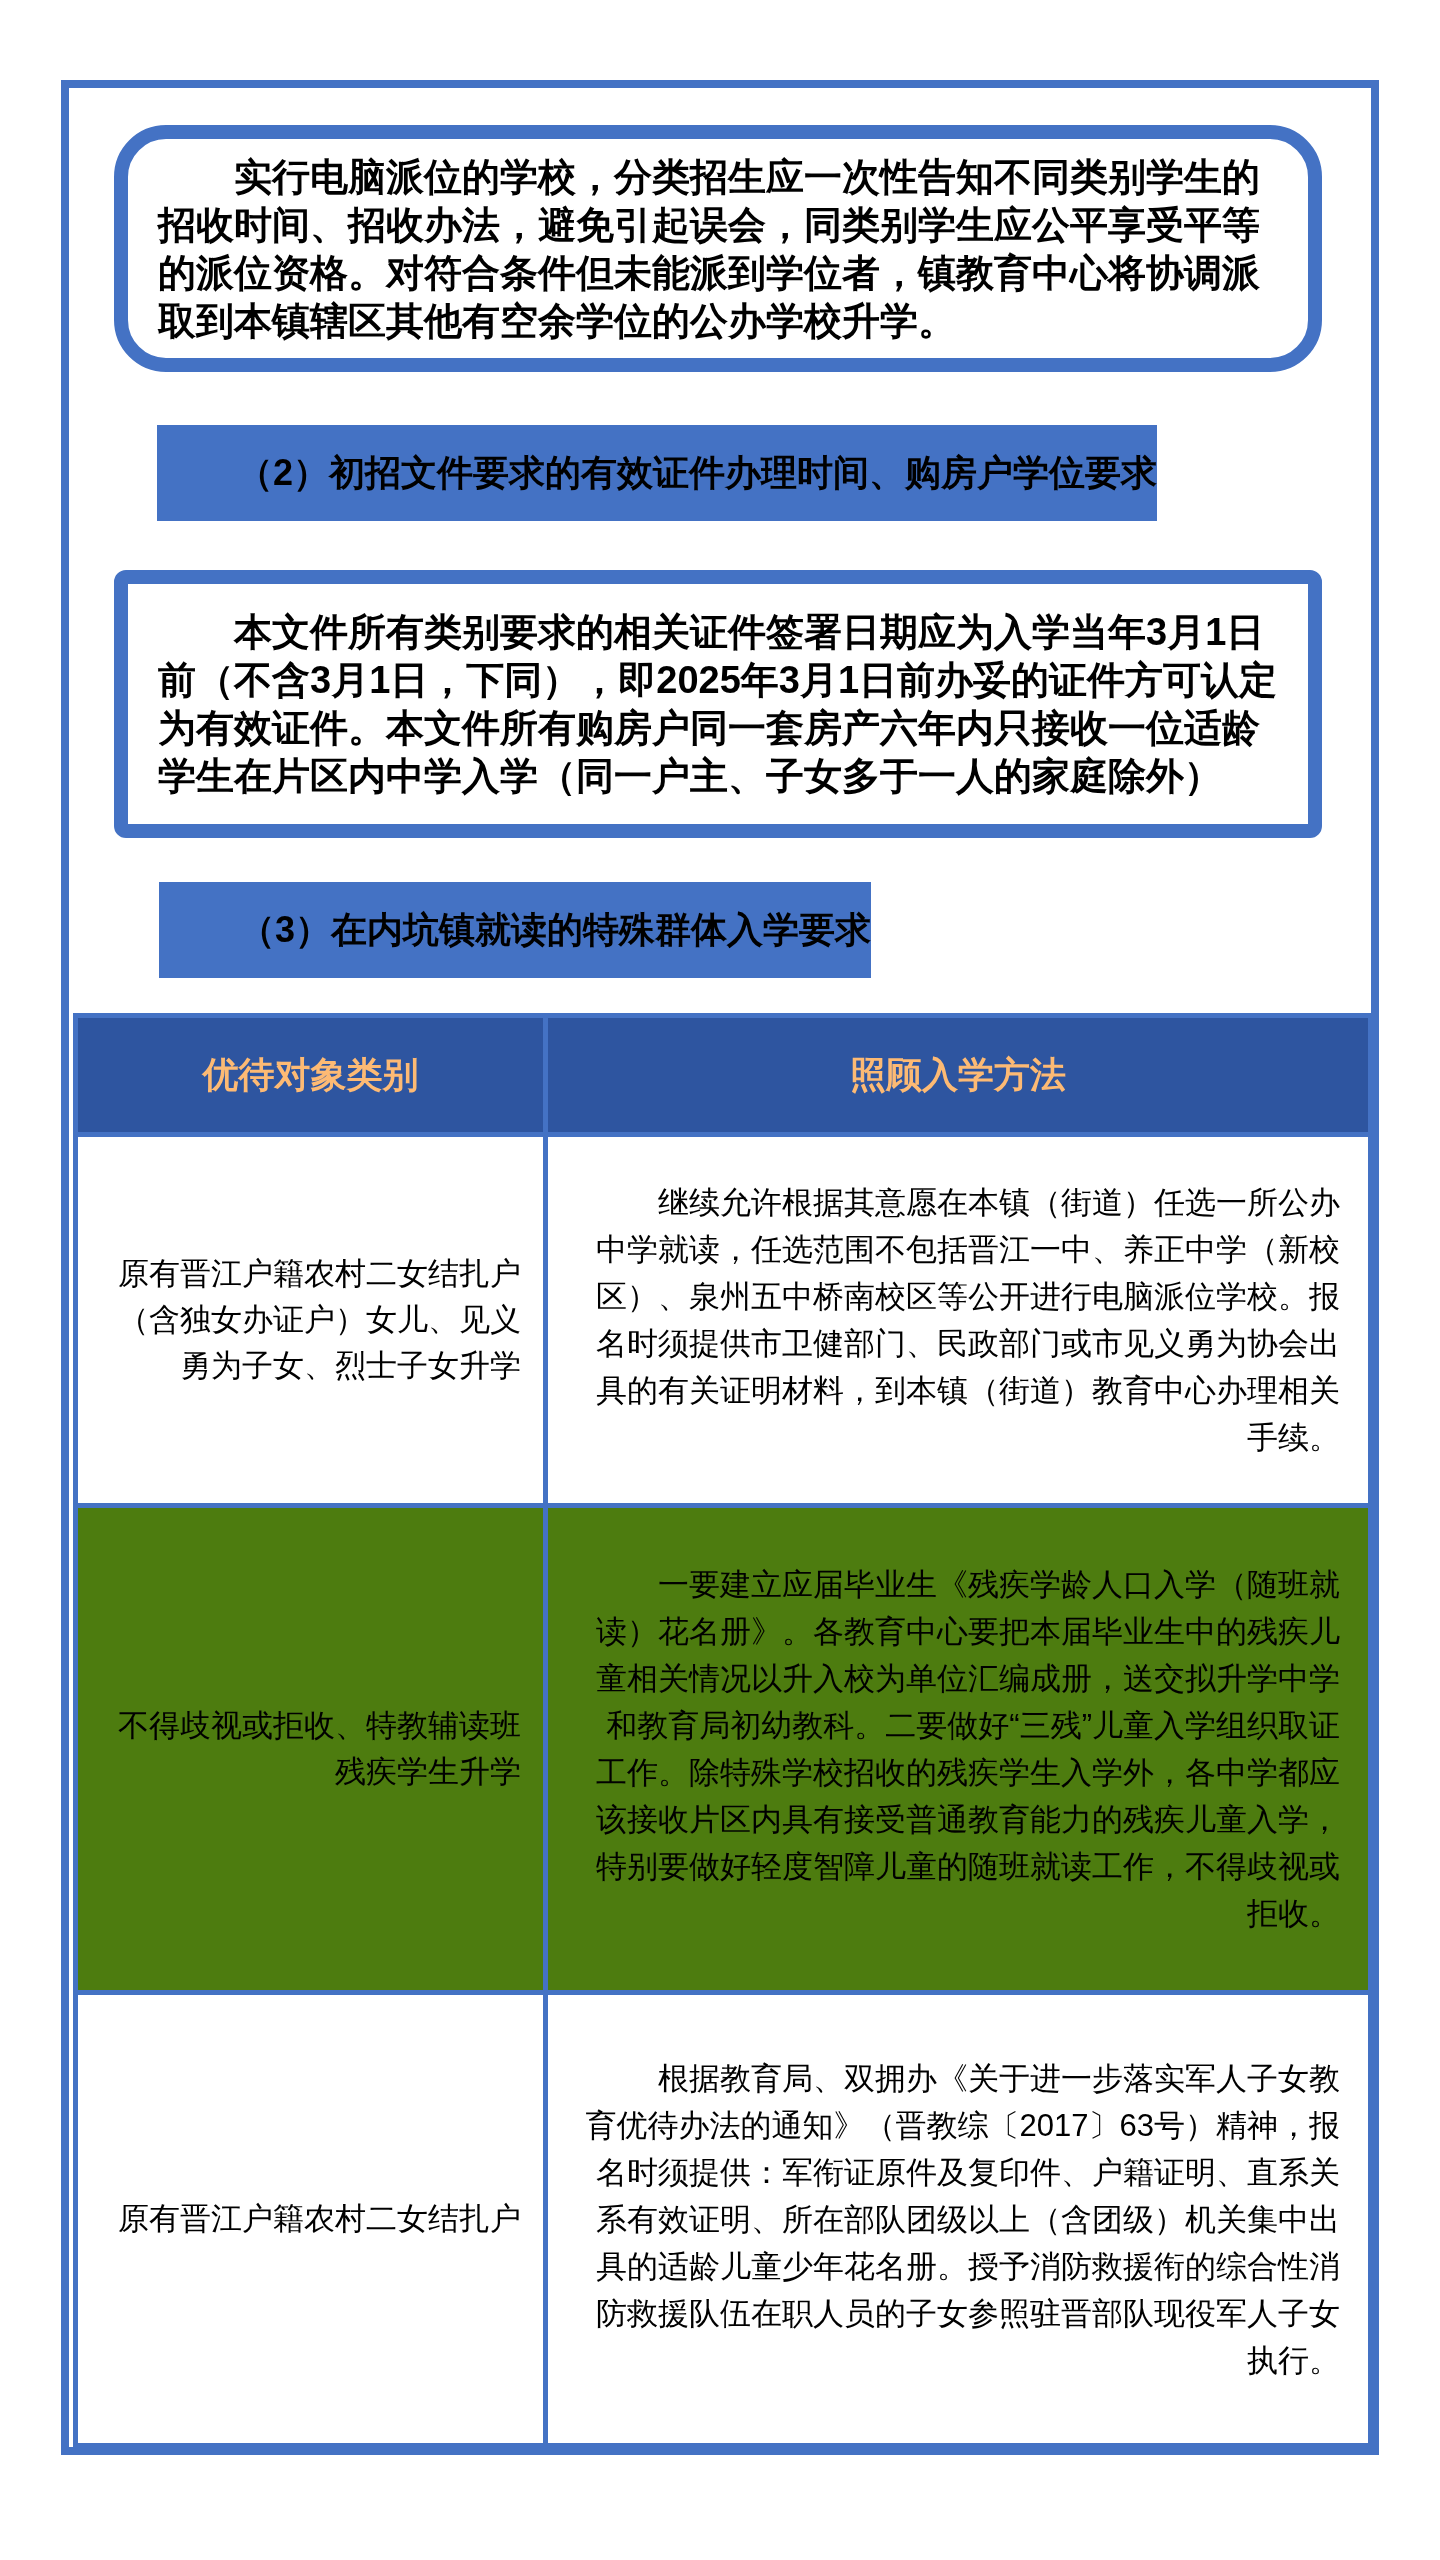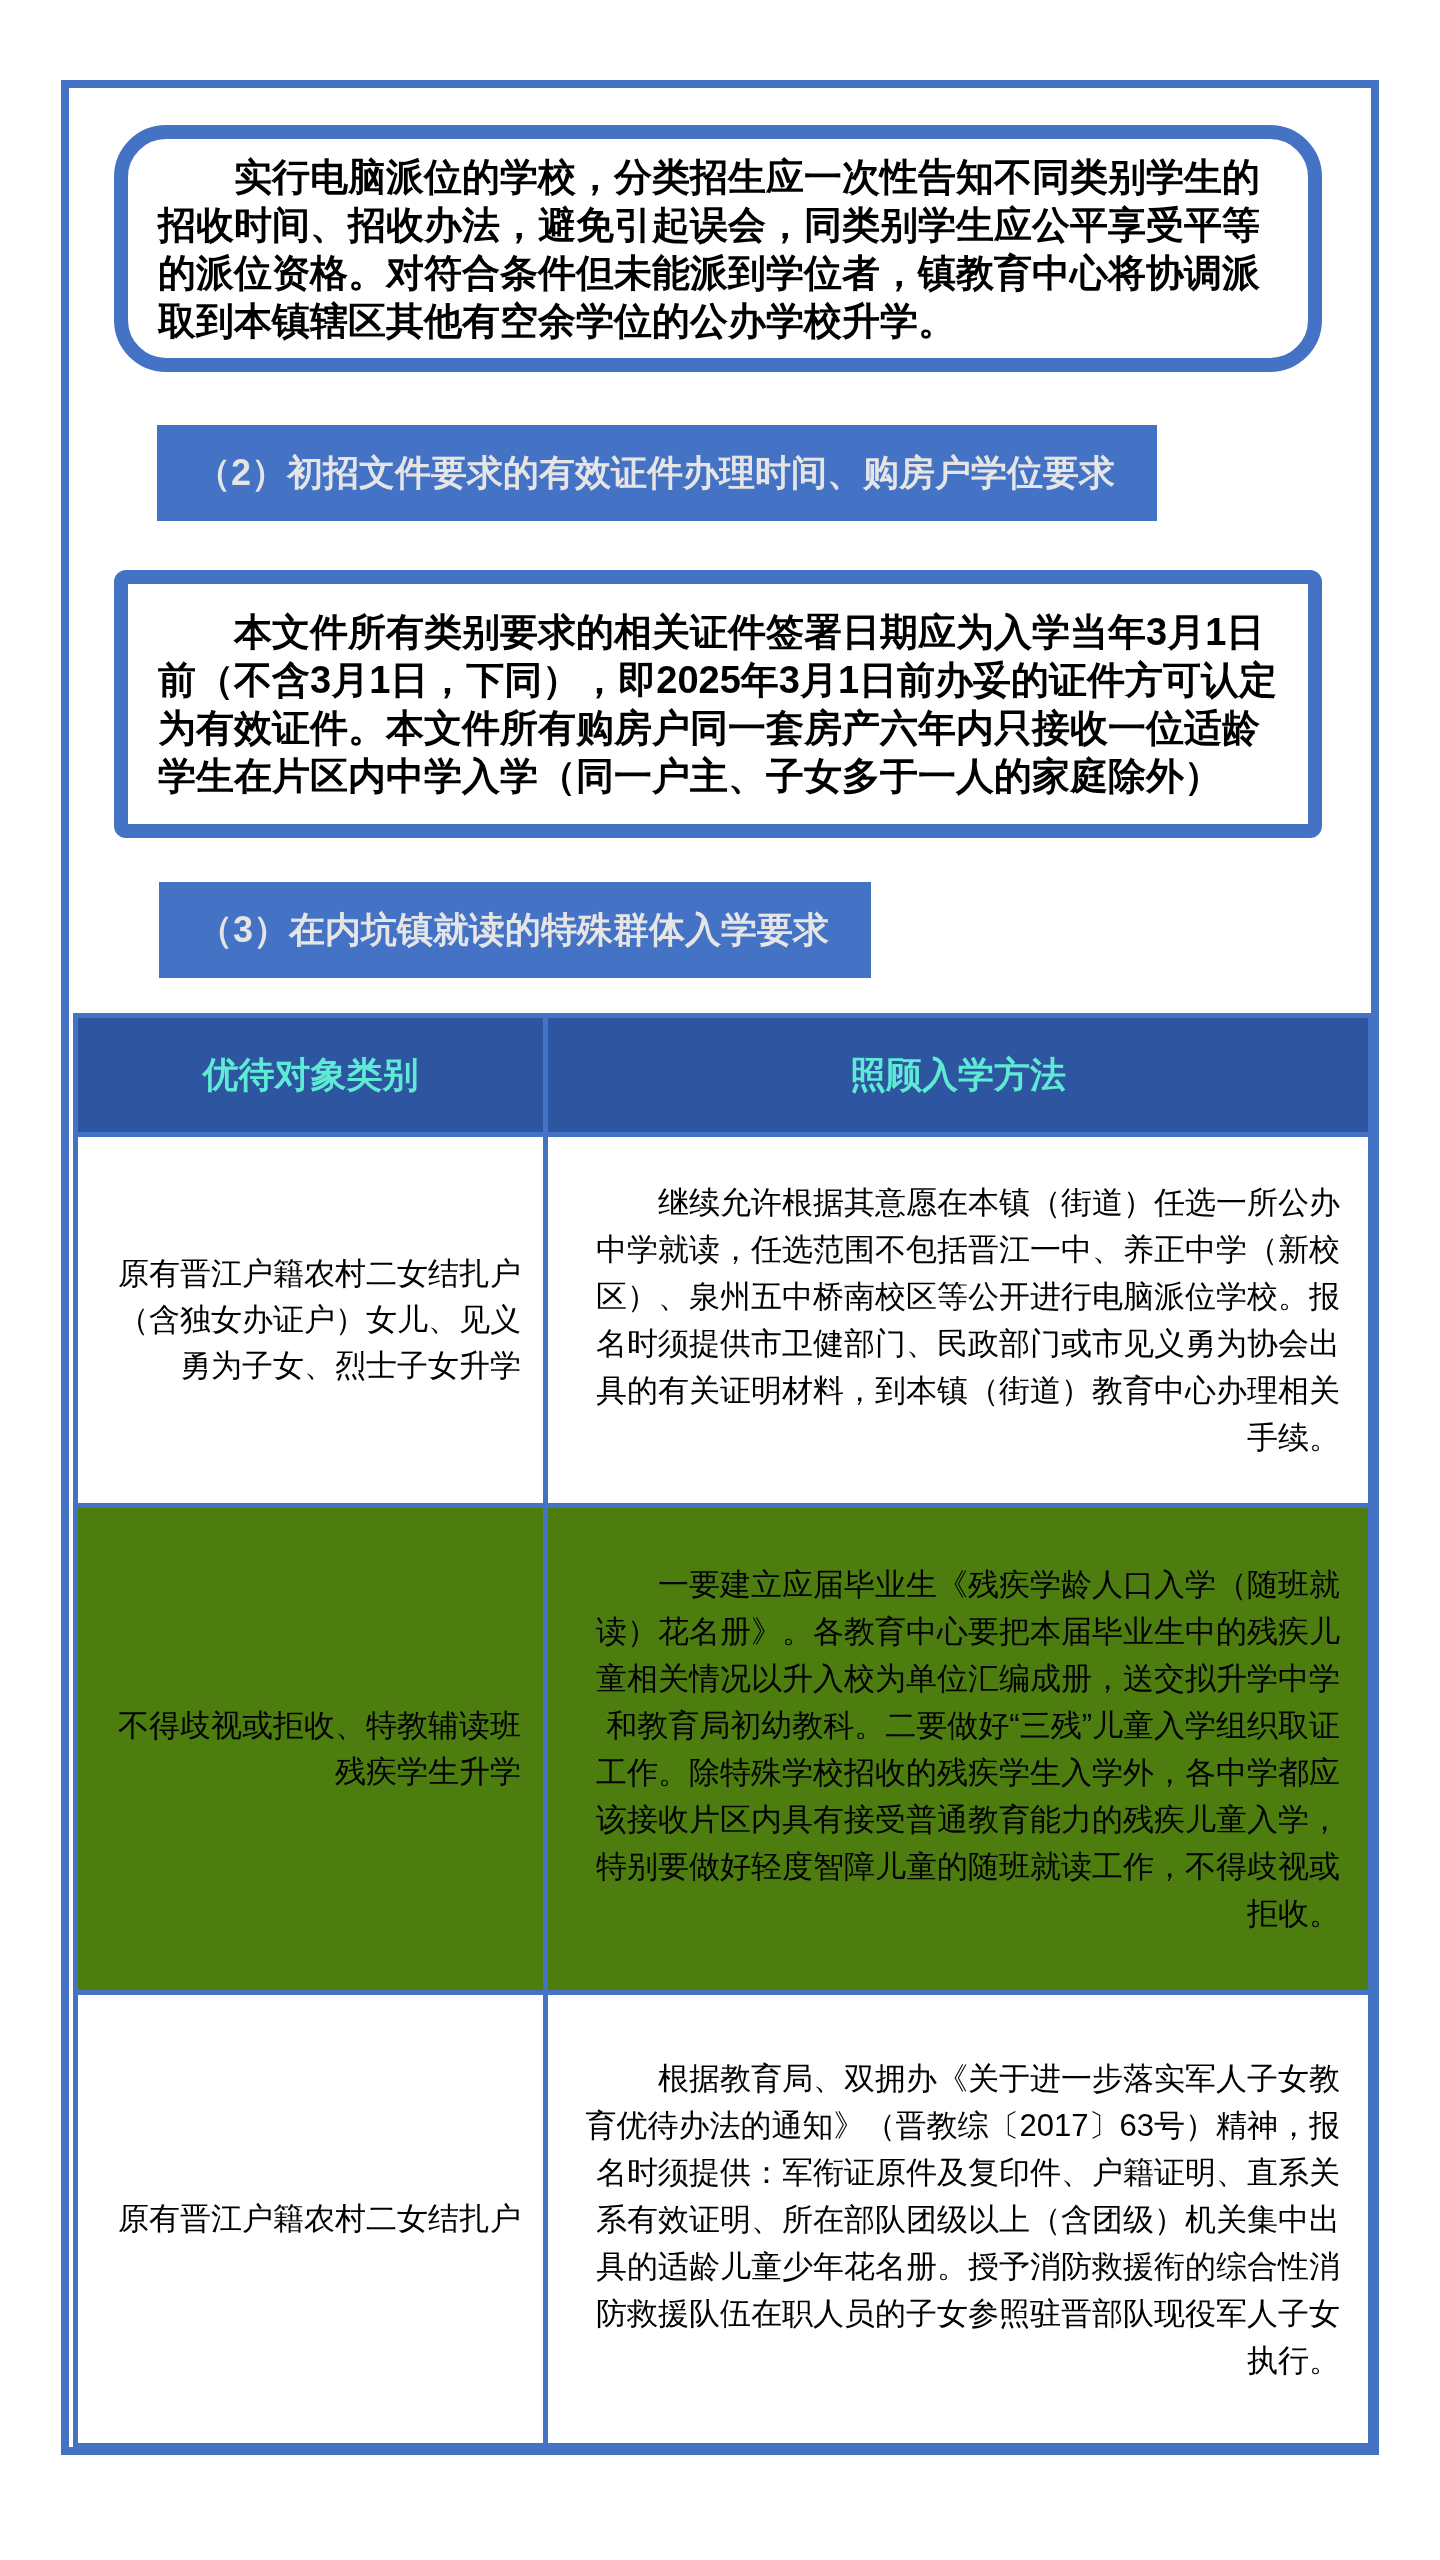--- a/index.html
+++ b/index.html
@@ -19,36 +19,37 @@
     display:flex;align-items:center;
   }
   .rbox .para{
     margin:0;padding:0 30px;font-size:38px;line-height:48px;
     font-weight:bold;text-indent:2em;letter-spacing:0;
   }
   .box1{left:45px;top:37px;width:1208px;height:247px;}
   .box2{left:45px;top:482px;width:1208px;height:268px;border-radius:12px;}
   
   .bar{
-    position:absolute;box-sizing:border-box;background:#4472C4;color:#e5e5e5;
+    position:absolute;box-sizing:border-box;background:#4472C4;color:#000000;
     font-weight:bold;font-size:36px;display:flex;align-items:center;
     padding-left:38px;
+    justify-content:flex-end;
   }
   .bar2{left:88px;top:337px;width:1000px;height:96px;}
   .bar3{left:90px;top:794px;width:712px;height:96px;}
   
   table.policy{
     position:absolute;left:4px;top:925px;width:1295px;
     border-collapse:collapse;table-layout:fixed;background:#ffffff;
   }
   table.policy th,table.policy td{
     border:5px solid #4472C4;box-sizing:border-box;
   }
   table.policy th{
-    background:#2E55A0;color:#5eead4;font-size:36px;font-weight:bold;
+    background:#2E55A0;color:#fdba74;font-size:36px;font-weight:bold;
     height:119px;text-align:center;vertical-align:middle;
   }
   col.c1{width:470px;}
   col.c2{width:825px;}
   td.cat{
     text-align:right;vertical-align:middle;
     font-size:31px;line-height:46px;padding:12px 22px;font-weight:normal;
   }
   td.method{
     vertical-align:middle;padding:24px 28px;font-weight:normal;

